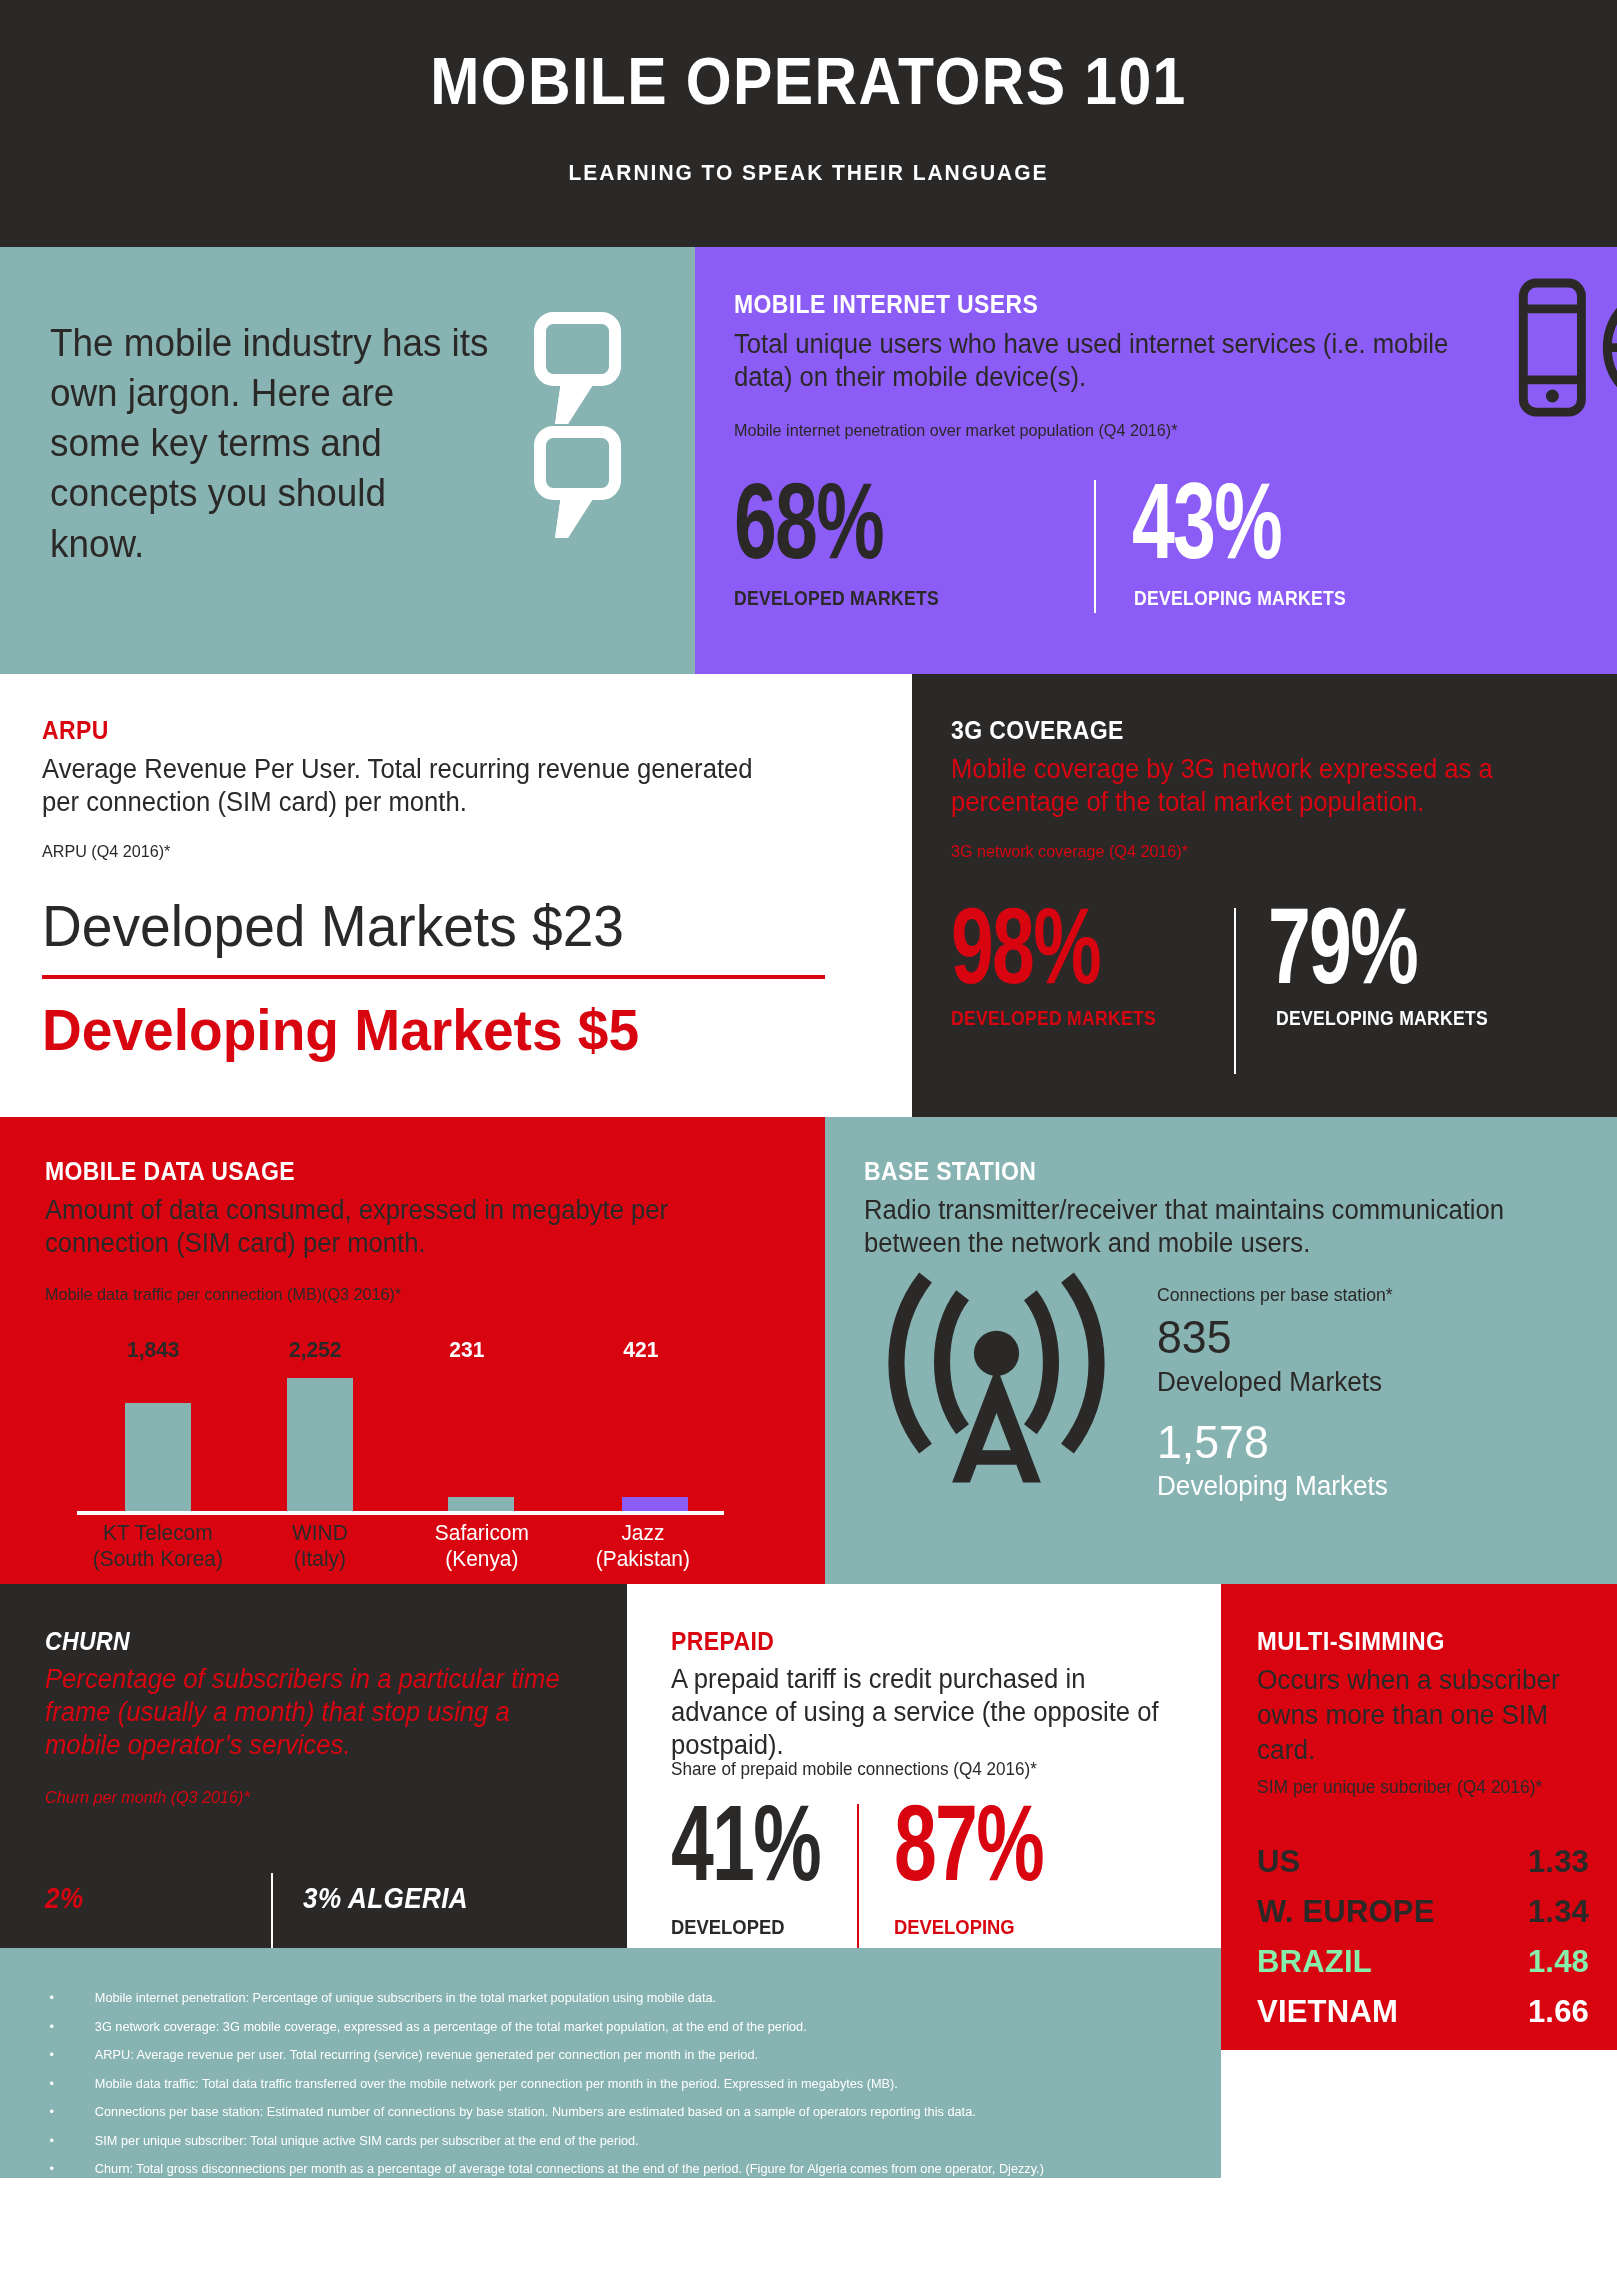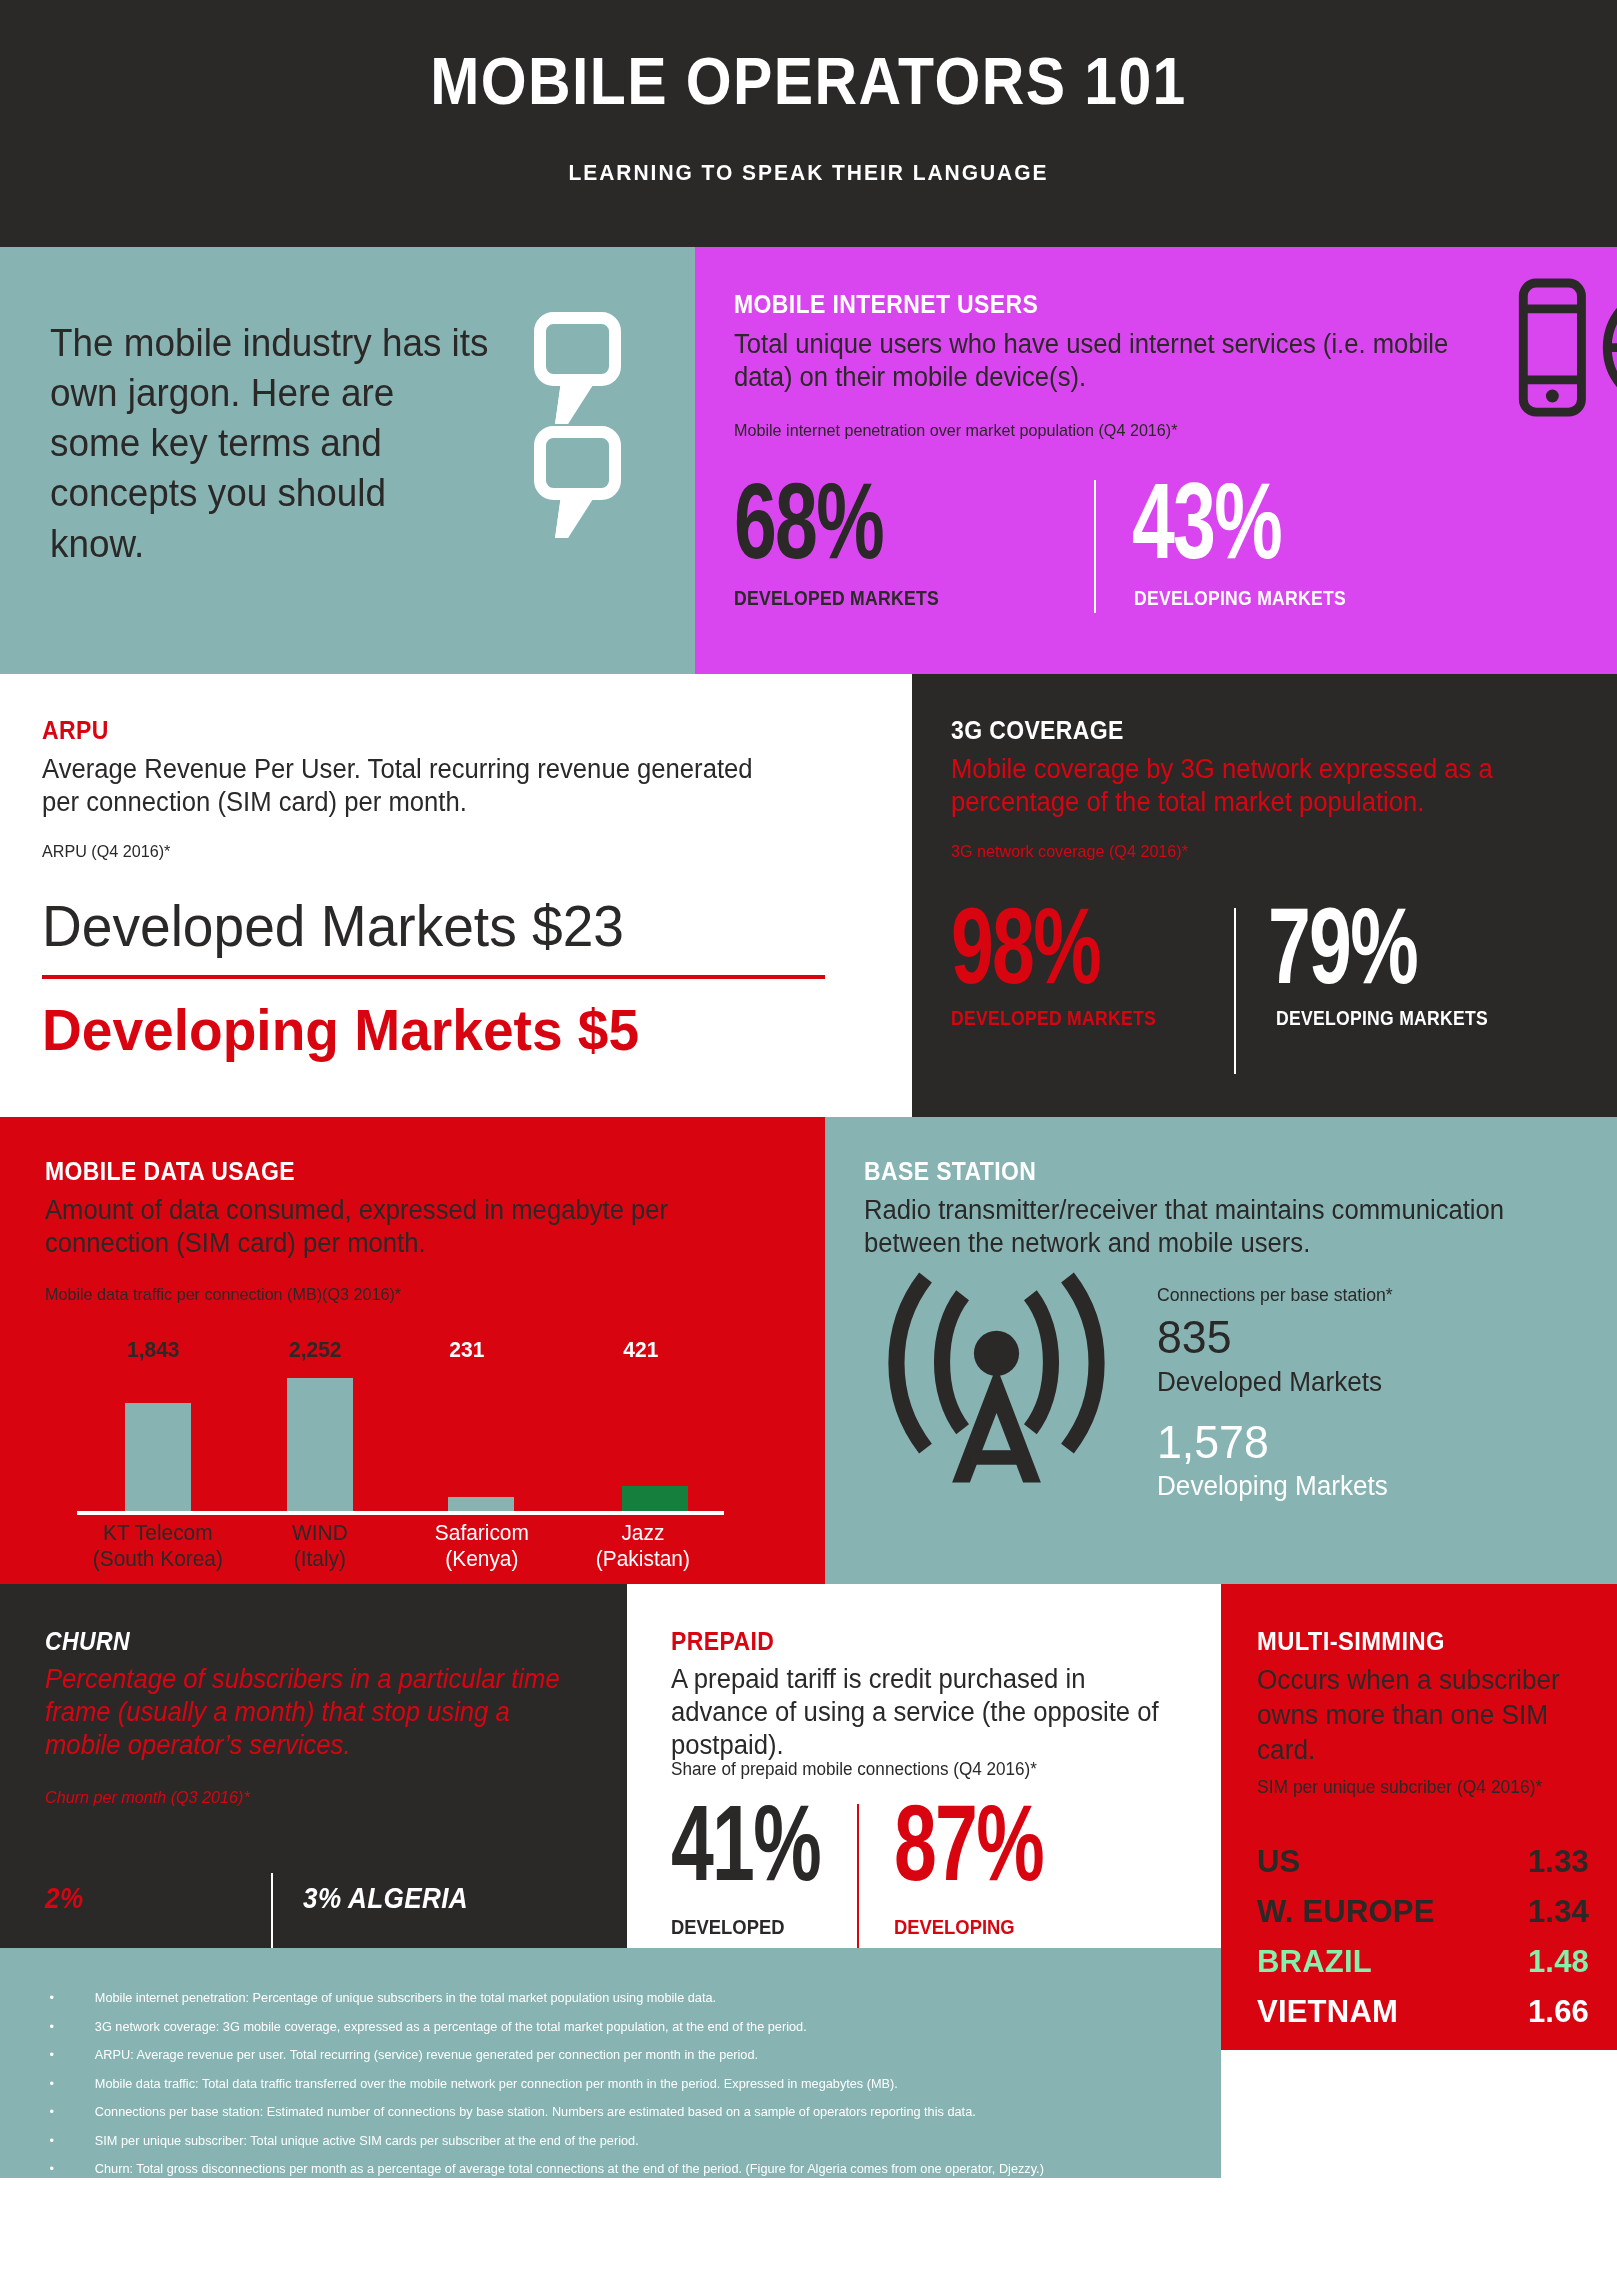--- a/index.html
+++ b/index.html
@@ -42,21 +42,21 @@
     border-top:42px solid #fff;
     transform:skewX(-8deg);
   }
   .bubble .tail:after{
     content:"";position:absolute;left:-13px;top:-42px;
     border-left:0px solid transparent;
   }
   #bub1{left:534px;top:65px;}
   #bub2{left:534px;top:179px;}
 
-  .miu{position:absolute;left:695px;top:247px;width:922px;height:427px;background:#d946ef;}
+  .miu{position:absolute;left:695px;top:247px;width:922px;height:427px;background:#8b5cf6;}
   .miu .sec-title{position:absolute;left:39px;top:45px;color:#fff;font-size:25px;transform:scaleX(.92);transform-origin:left top;}
   .miu .sec-desc{position:absolute;left:39px;top:81px;width:809px;color:#2b2828;font-size:27px;transform:scaleX(.95);transform-origin:left top;}
   .miu .sec-note{position:absolute;left:39px;top:174px;color:#2b2828;font-size:17px;transform:scaleX(.95);transform-origin:left top;}
   .bignum{
     font-size:107px;font-weight:bold;line-height:.84;letter-spacing:-2.4px;
     transform:scaleX(.72);transform-origin:left bottom;white-space:nowrap;
   }
   .statlab{font-size:20px;font-weight:bold;letter-spacing:0.3px;transform:scaleX(.88);transform-origin:left top;white-space:nowrap;}
   .vdiv{position:absolute;width:2.4px;}
 
@@ -233,21 +233,21 @@
             <div class="bar" style="height: 133px; background: rgb(135, 180, 178);">
               <div class="barval" style="color: rgb(43, 40, 40);">2,252</div>
             </div>
           </div>
           <div class="barcell">
             <div class="bar" style="height: 13.7px; background: rgb(135, 180, 178);">
               <div class="barval" style="color: rgb(255, 255, 255);">231</div>
             </div>
           </div>
           <div class="barcell">
-            <div class="bar" style="height: 25px; background: #15803d; margin-left: 24px;">
+            <div class="bar" style="height: 14px; background: #8b5cf6; margin-left: 24px;">
               <div class="barval" style="color: rgb(255, 255, 255);">421</div>
             </div>
           </div>
         </div>
       <div class="axis"></div>
       <div class="barlabels" id="chart-labels">
           <div class="barlabel" style="color: rgb(43, 40, 40);">
             <div>KT Telecom</div>
             <div>(South Korea)</div>
           </div>

